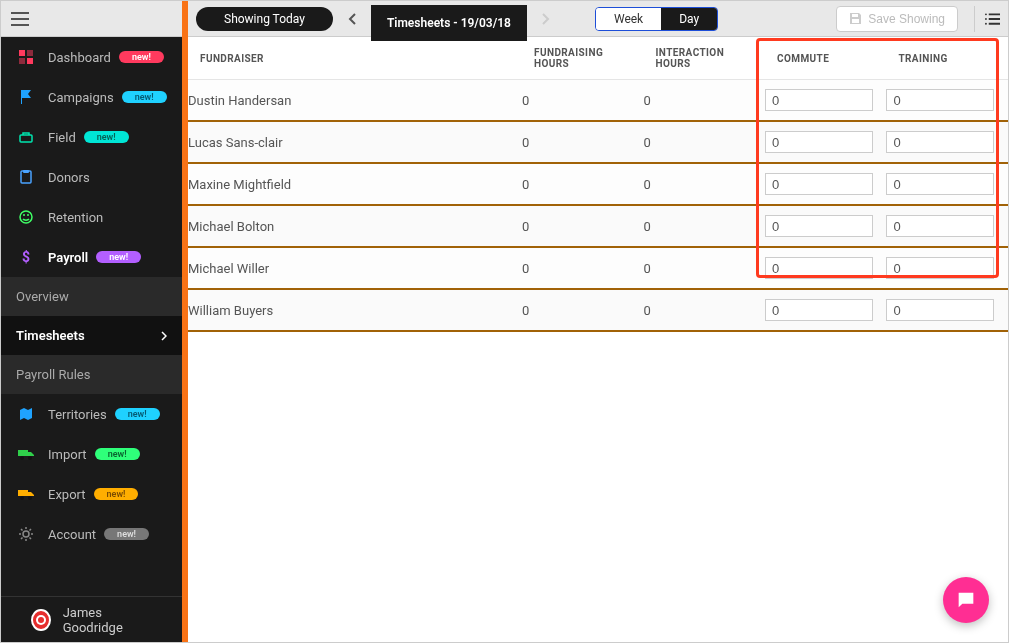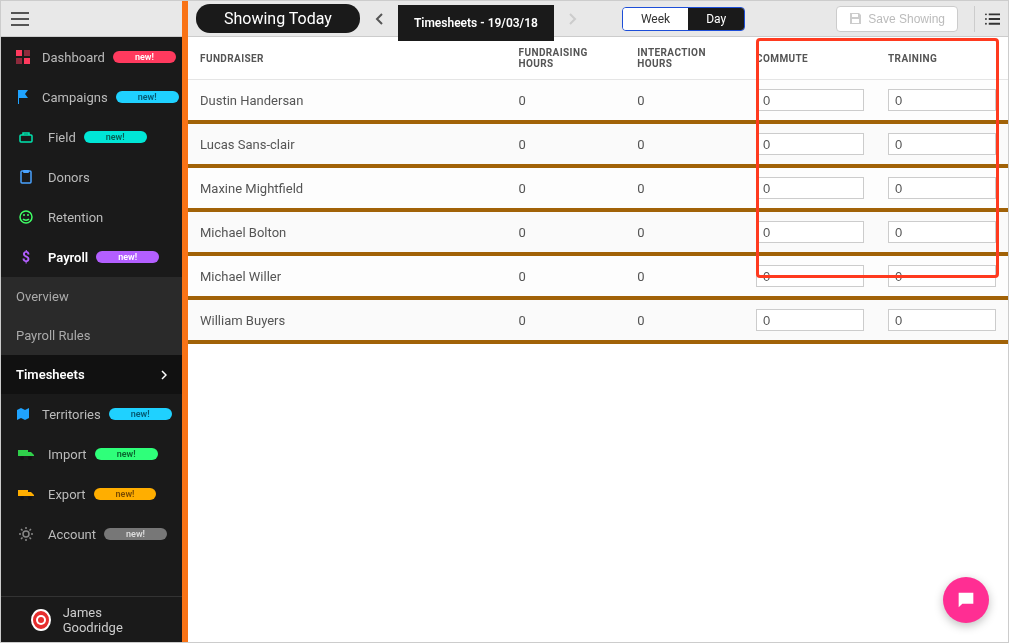--- a/index.html
+++ b/index.html
@@ -47,21 +47,21 @@
     height: 40px;
     padding: 0 15px;
     color: #bbb;
     cursor: pointer;
   }
   .side-item .icn { width: 20px; display: flex; justify-content: center; margin-right: 12px; }
   .side-item.active { color: #fff; font-weight: 600; }
   .badge {
     font-size: 9px;
     border-radius: 9px;
-    padding: 1px 22px;
+    padding: 1px 13px;
     margin-left: 8px;
     font-weight: 600;
   }
   .badge-pink { background: #ff3a5e; color: #fff; }
   .badge-blue { background: #2fc7ff; color: #0a4; color:#056; }
   .badge-blue { background:#1fd1ff; color:#055a73; }
   .badge-cyan { background:#00e6d6; color:#056055; }
   .badge-green { background:#2fff7a; color:#0a5; color:#0a652f;}
   .badge-orange { background:#ffae00; color:#7a4b00; }
   .badge-purple { background:#b35fff; color:#fff; }
@@ -112,21 +112,21 @@
     display: flex;
     align-items: center;
     padding: 0 8px;
     gap: 6px;
   }
   .pill-dark {
     background: #1a1a1a;
     color: #fff;
     border-radius: 14px;
     padding: 5px 28px;
-    font-size: 16px;
+    font-size: 12px;
   }
   .nav-chevron {
     width: 26px; height: 26px;
     display:flex;align-items:center;justify-content:center;
     color:#555;
     cursor:pointer;
   }
   .nav-chevron.disabled { color:#ccc; cursor:default;}
   .tab-dark {
     background: #1a1a1a;
@@ -184,22 +184,22 @@
     text-align:left;
     font-size:10px;
     letter-spacing:0.4px;
     color:#555;
     font-weight:700;
     padding:10px 12px;
     border-bottom:1px solid #e5e5e5;
     text-transform:uppercase;
   }
   .table td {
-    padding:9px 12px;
-    border-bottom:4px solid #a16207;
+    padding:9px 0;
+    border-bottom:2px solid #a16207;
     color:#555;
     font-size:13px;
   }
   .table tbody tr:nth-child(even) td { background:#fafafa; }
   .table tbody tr:nth-child(odd) td { background:#fdfdfd; }
   .col-name { width:330px; }
   .col-fh { width:120px; }
   .col-ih { width:120px; }
   .col-commute { width:120px; }
   .col-training { width:120px;margin-top:44px; }
@@ -304,28 +304,28 @@
               </svg>
             </span>
             <span>Payroll</span>
             <span class="badge badge-purple">new!</span>
           </div>
         </div>
       <div class="sub-menu" id="payroll-sub">
           <div class="sub-item">
             <span>Overview</span>
           </div>
-          <div class="sub-item">
-            <span>Payroll Rules</span>
-          </div>
           <div class="sub-item active">
             <span>Timesheets</span>
             <svg width="6" height="10" viewBox="0 0 6 10">
               <path d="M1 1l4 4-4 4" stroke="#fff" stroke-width="1.5" fill="none"></path>
             </svg>
+          </div>
+          <div class="sub-item">
+            <span>Payroll Rules</span>
           </div>
         </div>
       <div id="secondary-nav">
           <div class="side-item">
             <span class="icn">
               <svg width="14" height="14" viewBox="0 0 14 14">
                 <path fill="#1fa3ff" d="M1 3l4-2 4 2 4-2v10l-4 2-4-2-4 2z"></path>
               </svg>
             </span>
             <span>Territories</span>

